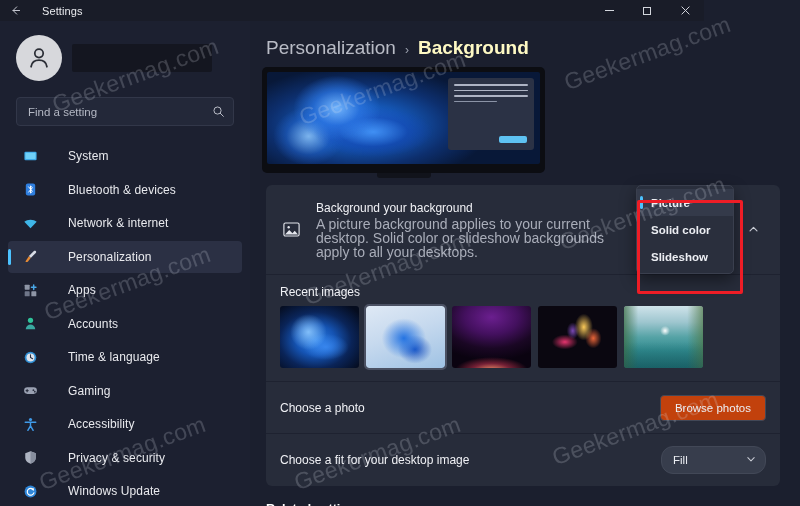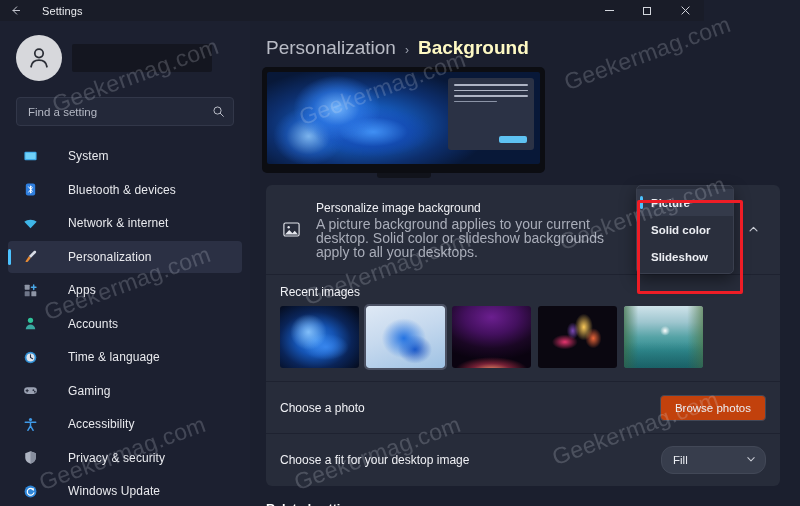--- a/index.html
+++ b/index.html
@@ -438,21 +438,21 @@
 
       <div class="row">
         <span class="row-ico">
           <svg viewBox="0 0 20 20" width="19" height="19">
             <rect x="2" y="3.2" width="16" height="13.6" rx="1.6" fill="none" stroke="#e4e6ec" stroke-width="1.2"></rect>
             <circle cx="7" cy="7.6" r="1.25" fill="#e4e6ec"></circle>
             <path d="M3.2 15.3 L7.6 10.6 L11 13.9 L13.4 11.4 L16.8 15.3 Z" fill="#e4e6ec"></path>
           </svg>
         </span>
         <span class="row-text">
-          <span class="row-title" style="display:block">Personalize image background</span>
+          <span class="row-title" style="display:block">Background your background</span>
           <span class="row-sub" style="display:block">A picture background applies to your current desktop. Solid color or slideshow backgrounds apply to all your desktops.</span>
         </span>
         <span class="dd-anchor">
           <span class="dd-list">
             <span class="dd-item selected" style="display:flex">
               <span>Picture</span>
             </span>
             <span class="dd-item" style="display:flex">
               <span>Solid color</span>
             </span>

